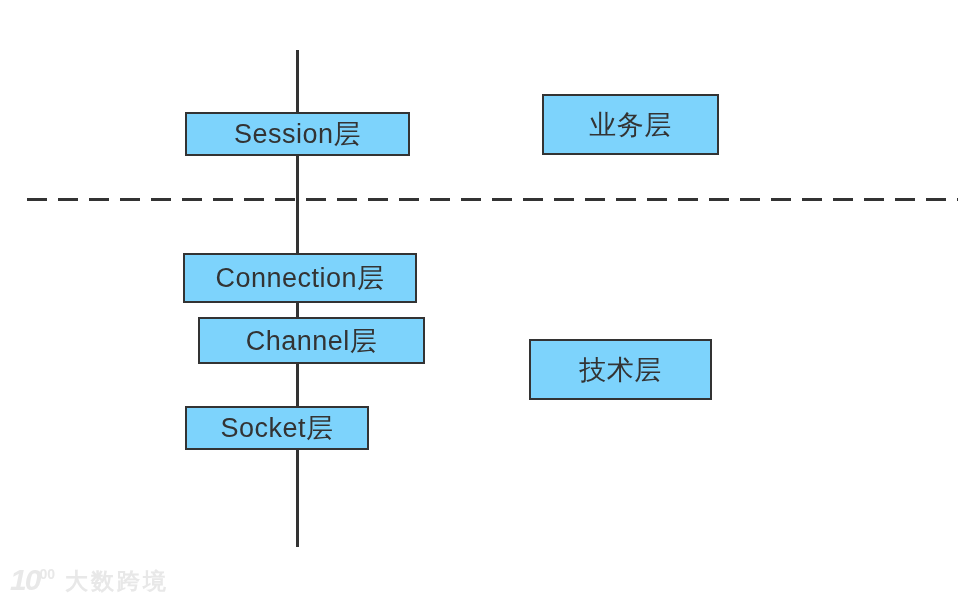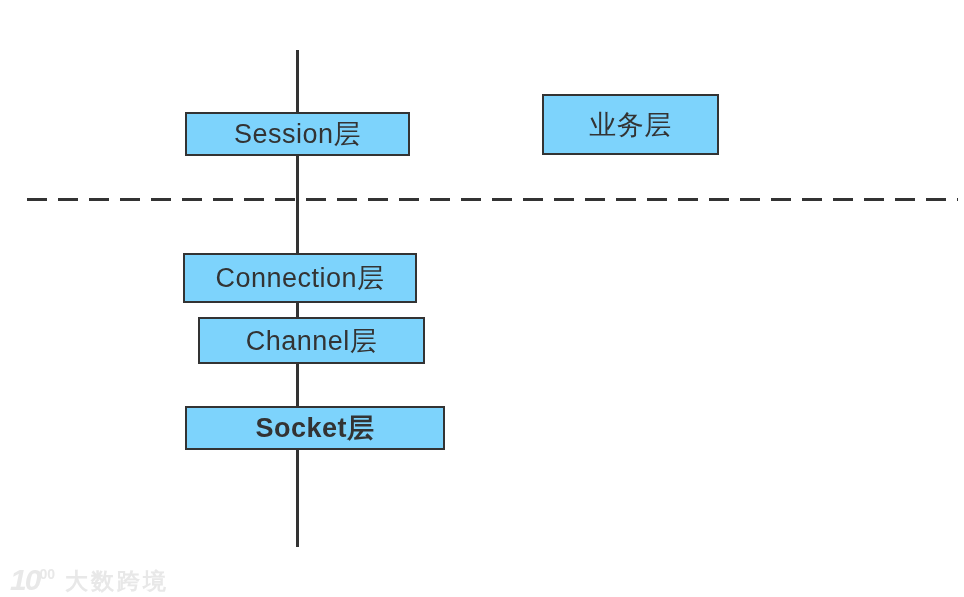--- a/index.html
+++ b/index.html
@@ -54,21 +54,21 @@
     color: #333333;
     font-size: 27px;
     font-weight: 500;
     letter-spacing: 0.5px;
     white-space: nowrap;
   }
 
   .box-session    { left: 185px; top: 112px; width: 225px; height: 44px; }
   .box-connection { left: 183px; top: 228px; width: 234px; height: 50px; margin-top: 25px; }
   .box-channel    { left: 186px; top: 317px; width: 227px; height: 47px; margin-left: 12px; }
-  .box-socket     { left: 185px; top: 406px; width: 260px; height: 44px; font-weight: bold; }
+  .box-socket     { left: 185px; top: 406px; width: 184px; height: 44px; }
 
   .box-business   { left: 542px; top: 94px;  width: 177px; height: 61px; }
   .box-tech       { left: 529px; top: 339px; width: 183px; height: 61px; }
 
   
   .watermark {
     position: absolute;
     left: 10px;
     top: 560px;
     display: flex;
@@ -119,20 +119,23 @@
   </div>
 
   <div class="box box-socket">
     <span>Socket层</span>
   </div>
 
   <div class="box box-business">
     <span>业务层</span>
   </div>
 
+  <div class="box box-tech">
+    <span>技术层</span>
+  </div>
 
   <div class="watermark">
     <span class="logo">
       <span>10</span><sup>00</sup>
     </span>
     <span class="brand">大数跨境</span>
   </div>
 
 </div>
 

